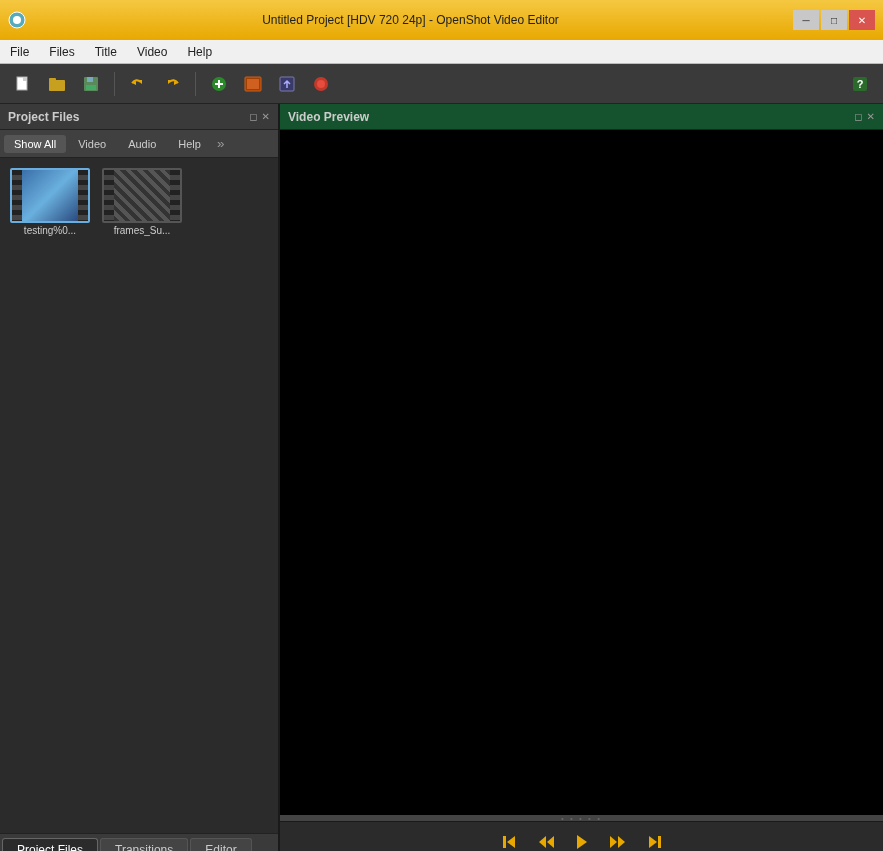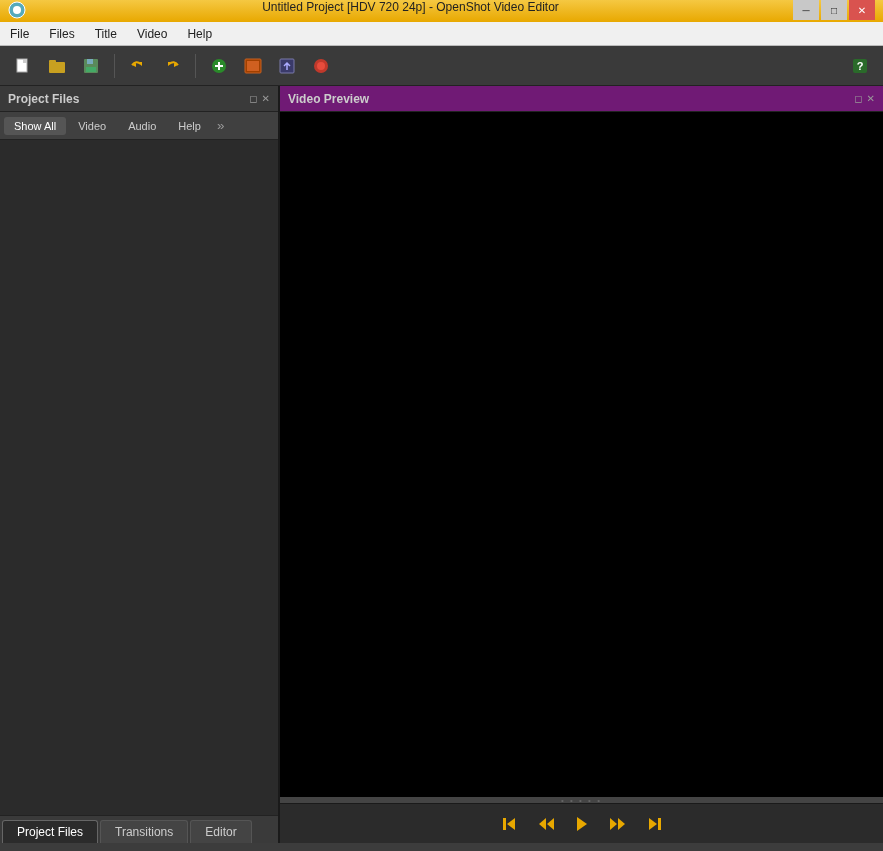--- a/index.html
+++ b/index.html
@@ -1,21 +1,21 @@
 <!DOCTYPE html>
 <html><head>
   <meta charset="utf-8">
   <style>
     * { margin: 0; padding: 0; box-sizing: border-box; }
     body { width: 883px; height: 851px; background: #3c3c3c; font-family: 'Segoe UI', Arial, sans-serif; font-size: 12px; color: #ddd; overflow: hidden; }
 
     
     #title-bar {
-      width: 100%; height: 22px; background: linear-gradient(to bottom, #f5c842, #e8a800);
-      display: flex; justify-content: space-between;
+      width: 100%; height: 40px; background: linear-gradient(to bottom, #f5c842, #e8a800);
+      display: flex; align-items: center; justify-content: space-between;
       padding: 0 8px;
     }
     #title-bar .title-icon { width: 20px; height: 20px; display: flex; align-items: center; }
     #title-bar .title-icon svg { width: 18px; height: 18px; }
     #title-bar .title-text { flex: 1; text-align: center; font-size: 12px; color: #222; font-weight: normal; }
     #title-bar .window-buttons { display: flex; gap: 2px; }
     #title-bar .win-btn {
       width: 26px; height: 20px; border: none; cursor: pointer; font-size: 10px;
       display: flex; align-items: center; justify-content: center;
     }
@@ -119,21 +119,21 @@
       border-right: 1px solid #555; border-bottom: none; margin-right: 2px;
       border-radius: 3px 3px 0 0;
     }
     .btab.active { background: #2b2b2b; color: #fff; border-color: #666; }
 
     
     #right-panel {
       flex: 1; background: #2b2b2b; display: flex; flex-direction: column;
     }
     #video-preview-header {
-      height: 26px; background: #701a75; display: flex; align-items: center;
+      height: 26px; background: #14532d; display: flex; align-items: center;
       justify-content: space-between; padding: 0 8px; border-bottom: 1px solid #222;
     }
     #video-preview-header span { font-size: 12px; color: #ccc; font-weight: bold; }
     #video-area {
       flex: 1; background: #000; position: relative;
     }
     #playback-controls {
       height: 40px; background: #2b2b2b; display: flex; align-items: center;
       justify-content: center; gap: 10px; border-top: 1px solid #1a1a1a;
     }
@@ -249,20 +249,36 @@
       </div>
     </div>
     <div id="file-filter-tabs">
       <button class="filter-tab active">Show All</button>
       <button class="filter-tab">Video</button>
       <button class="filter-tab">Audio</button>
       <button class="filter-tab">Help</button>
       <button class="filter-more">»</button>
     </div>
     <div id="files-area">
+      <div class="file-thumb">
+        <div class="thumb-img selected">
+          <div class="thumb-filmstrip"></div>
+          <div class="thumb-content"></div>
+          <div class="thumb-filmstrip-r"></div>
+        </div>
+        <span class="thumb-label">testing%0...</span>
+      </div>
+      <div class="file-thumb">
+        <div class="thumb-img">
+          <div class="thumb-filmstrip"></div>
+          <div class="thumb-content-2"></div>
+          <div class="thumb-filmstrip-r"></div>
+        </div>
+        <span class="thumb-label">frames_Su...</span>
+      </div>
     </div>
 
     <div id="bottom-left-tabs">
       <div class="btab active">Project Files</div>
       <div class="btab">Transitions</div>
       <div class="btab">Editor</div>
     </div>
   </div>
 
   <div id="right-panel">

